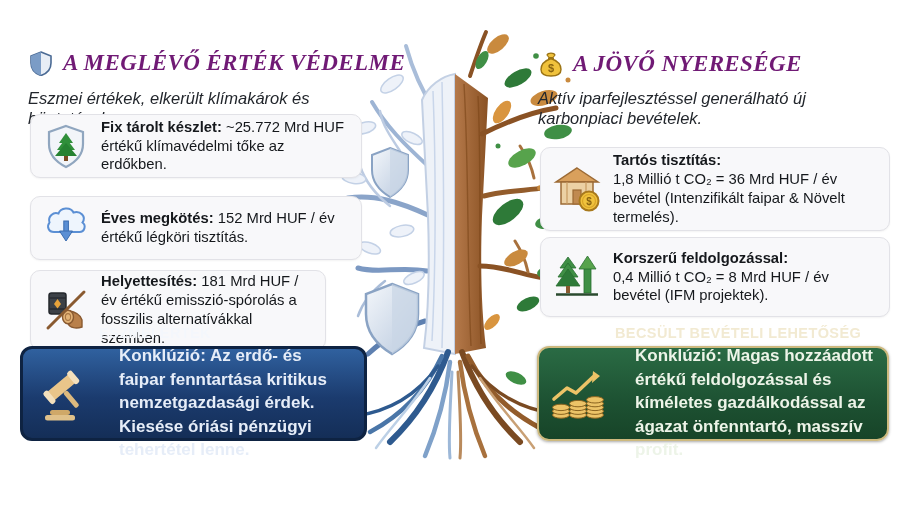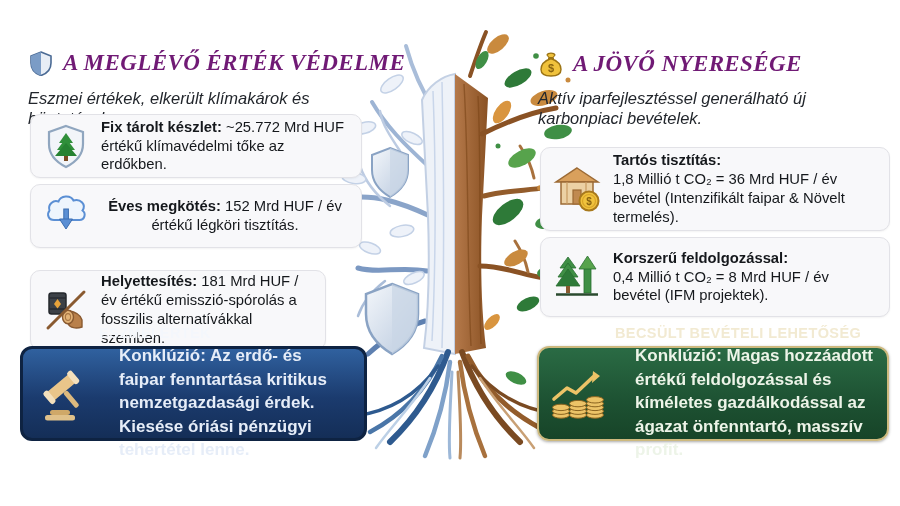--- a/index.html
+++ b/index.html
@@ -158,21 +158,21 @@
         <path d="M23,3 L40,9 V21 C40,32 33,39 23,44 C13,39 6,32 6,21 V9 Z" fill="#f2f5f9" stroke="#90a6bf" stroke-width="2.2"></path>
         <polygon points="23,10 30,20 16,20" fill="#2f8f3a"></polygon>
         <polygon points="23,15 32,27 14,27" fill="#2f8f3a"></polygon>
         <polygon points="23,20 34,33 12,33" fill="#268232"></polygon>
         <rect x="21" y="33" width="4" height="5" fill="#7a4a22"></rect>
       </svg>
     </span>
     <span class="card-text"><b>Fix tárolt készlet:</b> <span>~25.772 Mrd HUF értékű klímavédelmi tőke az erdőkben.</span></span>
   </div>
 
-  <div class="card layer" style="left:30px;top:184px;width:332px;height:64px;text-align:center;">
+  <div class="card layer" style="left:30px;top:196px;width:332px;height:64px;">
     <span class="card-icon">
       <svg width="46" height="46" viewBox="0 0 46 46">
         <path d="M11,27 C5.5,27 3.5,21.5 6.5,17.5 C4.5,11.5 10.5,6.5 15.5,8.5 C17.5,2.5 27.5,1.5 30.5,7.5 C37.5,5.5 43.5,11.5 39.5,17.5 C43.5,20.5 41.5,27 36.5,27 Z" fill="#eef5fd" stroke="#5b8fd4" stroke-width="2"></path>
         <rect x="20.8" y="16" width="4.6" height="11" fill="#5b8fd4" stroke="#3b6db0" stroke-width="1"></rect>
         <polygon points="23,36 16.5,26 29.5,26" fill="#5b8fd4" stroke="#3b6db0" stroke-width="1"></polygon>
       </svg>
     </span>
     <span class="card-text"><b>Éves megkötés:</b> <span>152 Mrd HUF / év értékű légköri tisztítás.</span></span>
   </div>
 

